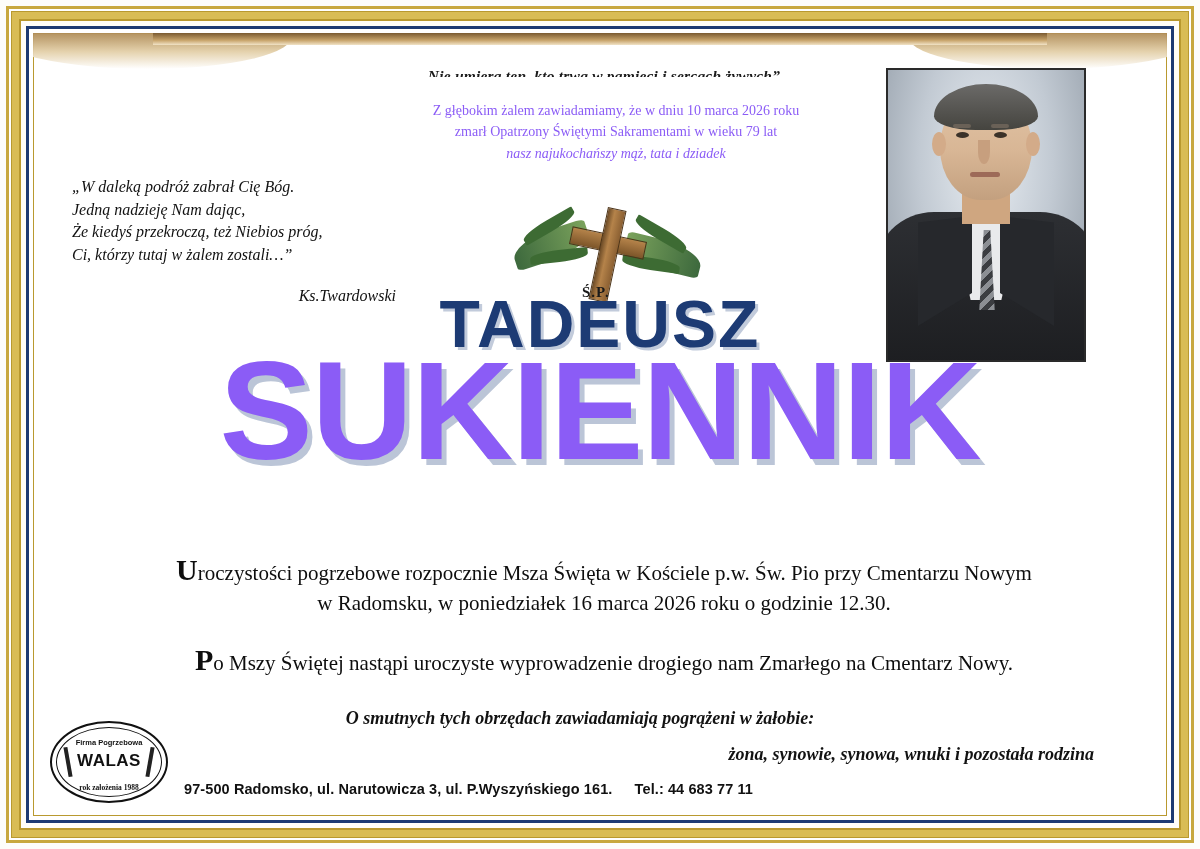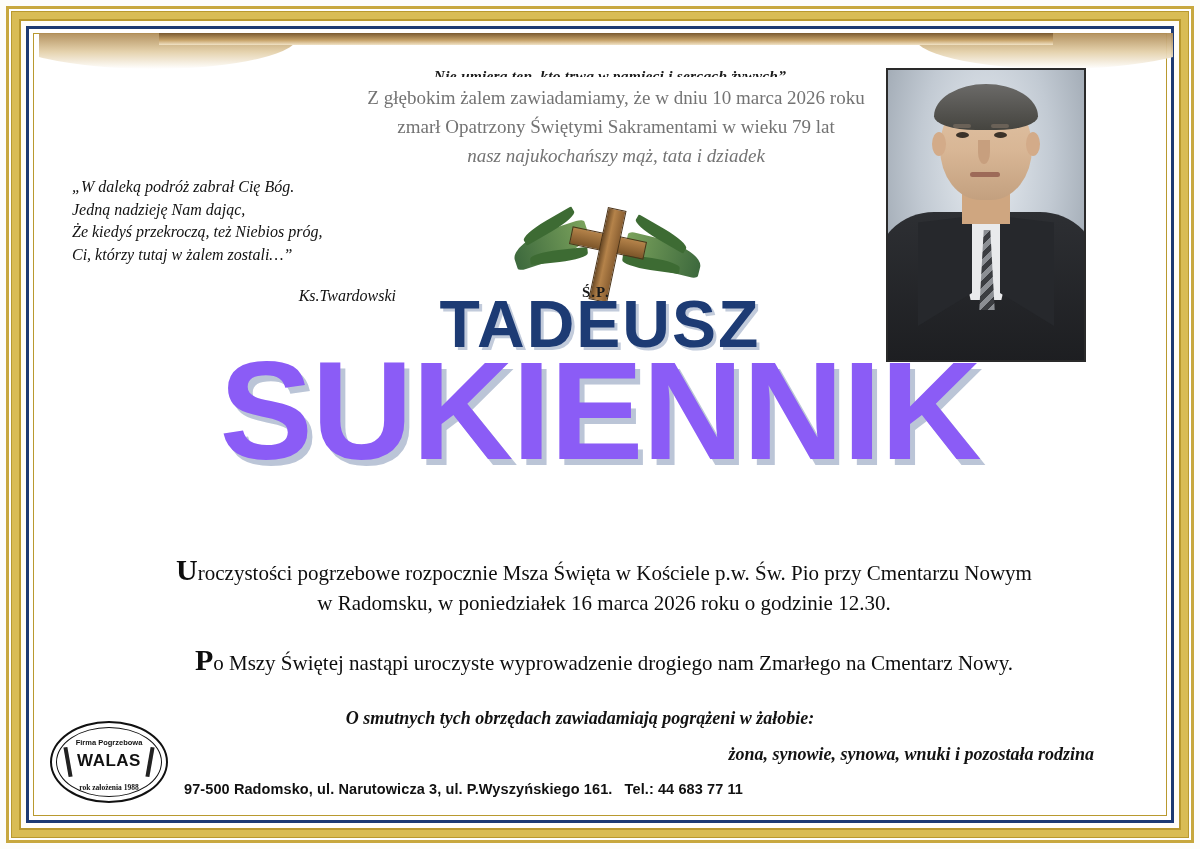--- a/index.html
+++ b/index.html
@@ -40,21 +40,20 @@
     left: 33px; top: 33px; right: 33px; bottom: 33px;
     border: 1px solid #b9992f;
     pointer-events: none;
   }
 
   
   .ribbon {
     position: absolute;
     left: 33px; top: 33px; width: 1134px; height: 44px;
     overflow: hidden;
-    margin-left: 6px;
   }
   .ribbon .swoop {
     position: absolute;
     top: -34px;
     width: 300px; height: 70px;
     background: linear-gradient(180deg,#6b4f2a 0%, #a8834c 45%, #e3cfa8 75%, #ffffff 100%);
     border-radius: 0 0 55% 55%;
     opacity: .95;
   }
   .ribbon .swoop.l { left: -40px; transform: skewX(8deg); }
@@ -76,24 +75,24 @@
   }
 
   
   .sheet {
     position: absolute;
     left: 36px; top: 36px; right: 36px; bottom: 36px;
   }
 
   .intro {
     position: absolute;
-    left: 230px; top: 48px; width: 700px;
-    text-align: center;
-    font-size: 19px;
-    color: #737373;
+    left: 230px; top: 64px; width: 700px;
+    text-align: center;
+    font-size: 14px;
+    color: #8b5cf6;
     line-height: 1.52;
   }
   .intro .l3 { font-style: italic; }
 
   .poem {
     position: absolute;
     left: 36px; top: 140px; width: 330px;
     font-style: italic;
     font-size: 16px;
     line-height: 1.42;
@@ -351,21 +350,21 @@
 
   .footer-addr {
     position: absolute;
     left: 148px; bottom: 16px;
     font-family: "Liberation Sans", sans-serif;
     font-size: 14.5px;
     font-weight: bold;
     color: #111;
     letter-spacing: .1px;
   }
-  .footer-addr .tel { margin-left: 8px; }
+  .footer-addr .tel { margin-left: 18px; }
 </style>
 </head>
 <body>
 
 <div id="page">
 
   <div class="frame-outer"></div>
   <div class="frame-gold"></div>
   <div class="frame-navy"></div>
   <div class="frame-inner-thin"></div>

